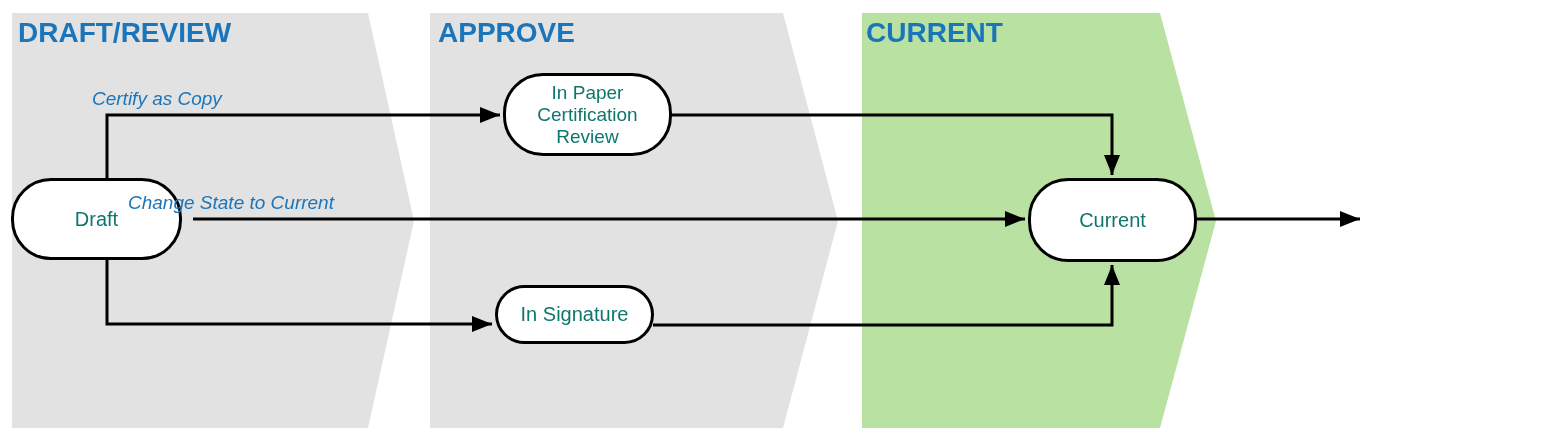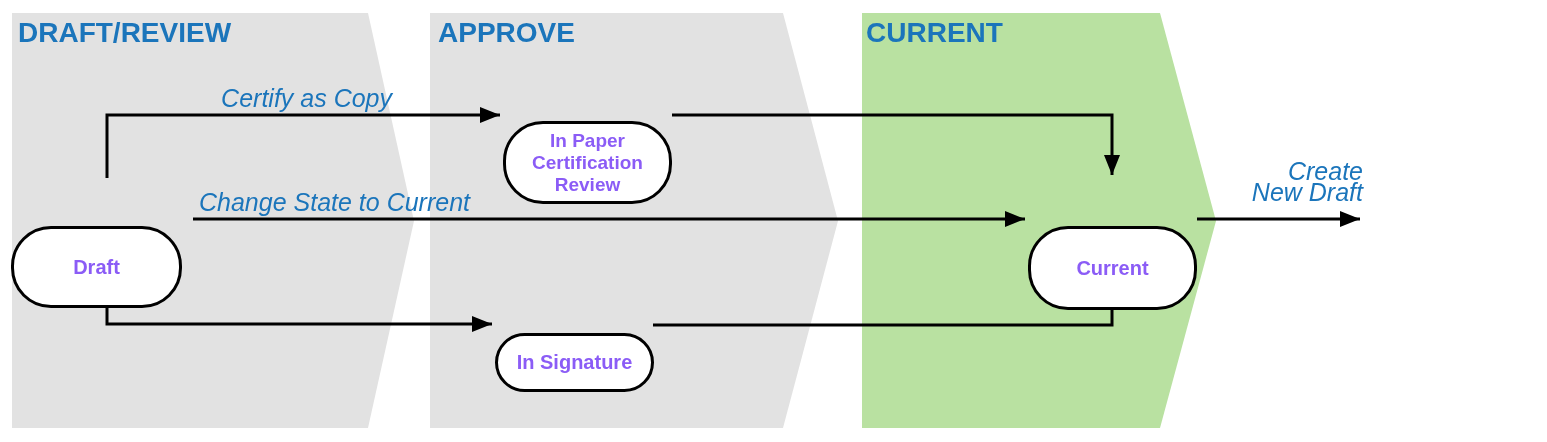--- a/index.html
+++ b/index.html
@@ -20,35 +20,34 @@
   }
   .node{
     position:absolute;
     background:#ffffff;
     border:3px solid #000000;
     border-radius:40px;
     display:flex;
     align-items:center;
     justify-content:center;
     text-align:center;
-    font-weight:bold;
-    color:#8b5cf6;
+    font-weight:normal;
+    color:#0f766e;
     font-size:20px;
     box-sizing:border-box;
     white-space:pre-line;
-    margin-top:48px;
   }
   .node.small-text{font-size:19px;line-height:22px;}
   .tlabel{
     position:absolute;
     color:#1b75bb;
     font-style:italic;
-    font-size:25px;
+    font-size:19px;
     line-height:21px;
-    text-align:right;
+    text-align:left;
     white-space:pre-wrap;
   }
 </style>
 </head>
 <body>
 
 <div class="canvas">
 
   <svg class="bg-svg" width="1547" height="442" viewBox="0 0 1547 442">
     <defs>
@@ -76,17 +75,15 @@
   <div class="heading" style="left:866px;top:17px;">CURRENT</div>
 
   <div class="node" style="left:11px;top:178px;width:171px;height:82px;">Draft</div>
   <div class="node small-text" style="left:503px;top:73px;width:169px;height:83px;">In Paper
 Certification
 Review</div>
   <div class="node" style="left:495px;top:285px;width:159px;height:59px;">In Signature</div>
   <div class="node" style="left:1028px;top:178px;width:169px;height:84px;">Current</div>
 
   <div class="tlabel" style="left:92px;top:88px;width:300px;">Certify as Copy</div>
-  <div class="tlabel" style="left:120px;top:192px;width:350px;">Change State to Current</div>
-  <div class="tlabel" style="left:1213px;top:161px;width:150px;">Create
-New Draft</div>
+  <div class="tlabel" style="left:128px;top:192px;width:350px;">Change State to Current</div>
 
 </div>
 
 </body></html>

